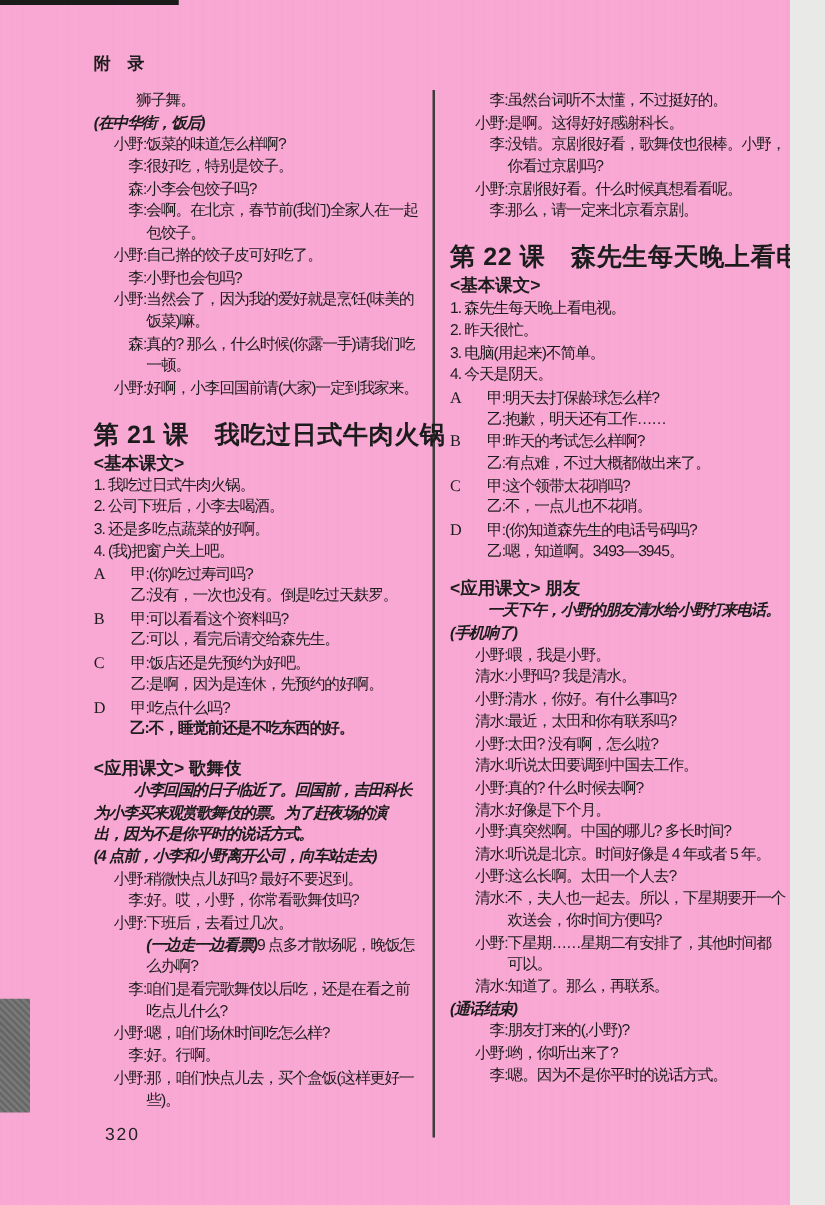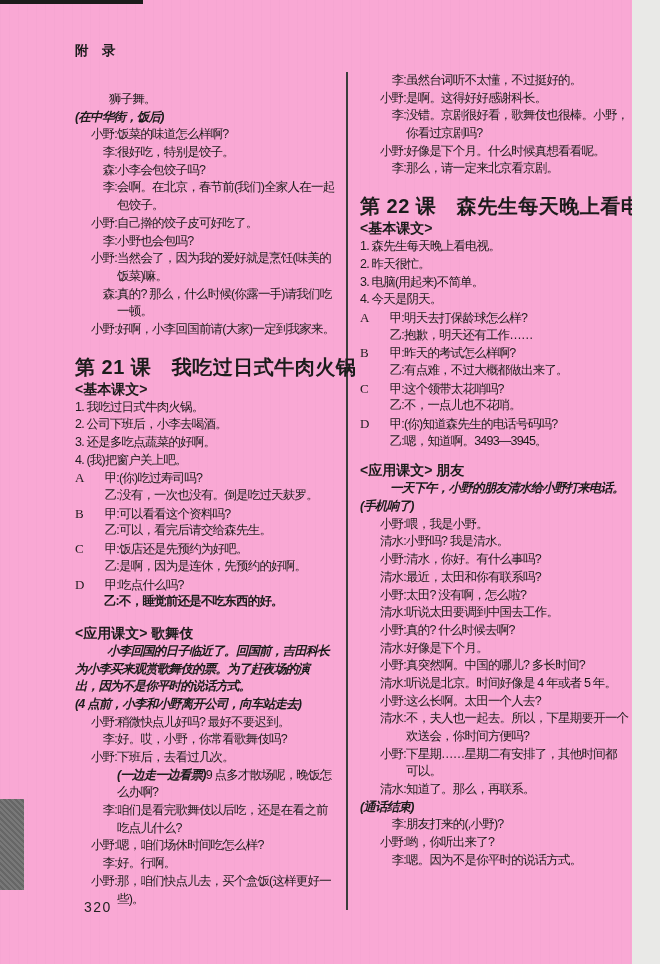--- a/index.html
+++ b/index.html
@@ -29,21 +29,21 @@
 </style>
 </head>
 <body>
 
 <div class="page">
   <div class="top-bar"></div>
   <div class="appendix-header">附　录</div>
   <div class="divider"></div>
   <div class="side-tab"></div>
   <div class="col col-l" id="col-left">
-      <div class="line" style="padding-left: 34px; margin-top: 19px;"><span>狮子舞。</span></div>
+      <div class="line" style="padding-left: 34px;"><span>狮子舞。</span></div>
       <div class="line st-si"><span>(在中华街，饭后)</span></div>
       <div class="line"><span class="spk">小野:</span><span>饭菜的味道怎么样啊?</span></div>
       <div class="line"><span class="spk">李:</span><span>很好吃，特别是饺子。</span></div>
       <div class="line"><span class="spk">森:</span><span>小李会包饺子吗?</span></div>
       <div class="line"><span class="spk">李:</span><span>会啊。在北京，春节前(我们)全家人在一起</span></div>
       <div class="line" style="padding-left: 42px;"><span>包饺子。</span></div>
       <div class="line"><span class="spk">小野:</span><span>自己擀的饺子皮可好吃了。</span></div>
       <div class="line"><span class="spk">李:</span><span>小野也会包吗?</span></div>
       <div class="line"><span class="spk">小野:</span><span>当然会了，因为我的爱好就是烹饪(味美的</span></div>
       <div class="line" style="padding-left: 42px;"><span>饭菜)嘛。</span></div>
@@ -79,21 +79,21 @@
       <div class="line"><span class="spk">小野:</span><span>嗯，咱们场休时间吃怎么样?</span></div>
       <div class="line"><span class="spk">李:</span><span>好。行啊。</span></div>
       <div class="line"><span class="spk">小野:</span><span>那，咱们快点儿去，买个盒饭(这样更好一</span></div>
       <div class="line" style="padding-left: 42px;"><span>些)。</span></div>
     </div>
   <div class="col col-r" id="col-right">
       <div class="line"><span class="spk">李:</span><span>虽然台词听不太懂，不过挺好的。</span></div>
       <div class="line"><span class="spk">小野:</span><span>是啊。这得好好感谢科长。</span></div>
       <div class="line"><span class="spk">李:</span><span>没错。京剧很好看，歌舞伎也很棒。小野，</span></div>
       <div class="line" style="padding-left: 46px;"><span>你看过京剧吗?</span></div>
-      <div class="line"><span class="spk">小野:</span><span>好像是下个月。什么时候真想看看呢。</span></div>
+      <div class="line"><span class="spk">小野:</span><span>京剧很好看。什么时候真想看看呢。</span></div>
       <div class="line"><span class="spk">李:</span><span>那么，请一定来北京看京剧。</span></div>
       <div class="line st-h1" style="margin-top: 16px;"><span>第 22 课　森先生每天晚上看电视</span></div>
       <div class="line st-h2"><span>&lt;基本课文&gt;</span></div>
       <div class="line"><span>1. 森先生每天晚上看电视。</span></div>
       <div class="line"><span>2. 昨天很忙。</span></div>
       <div class="line"><span>3. 电脑(用起来)不简单。</span></div>
       <div class="line"><span>4. 今天是阴天。</span></div>
       <div class="line"><span class="lbl">A</span><span class="spk qa">甲:</span><span>明天去打保龄球怎么样?</span></div>
       <div class="line" style="padding-left: 24px;"><span class="spk qa">乙:</span><span>抱歉，明天还有工作……</span></div>
       <div class="line"><span class="lbl">B</span><span class="spk qa">甲:</span><span>昨天的考试怎么样啊?</span></div>

